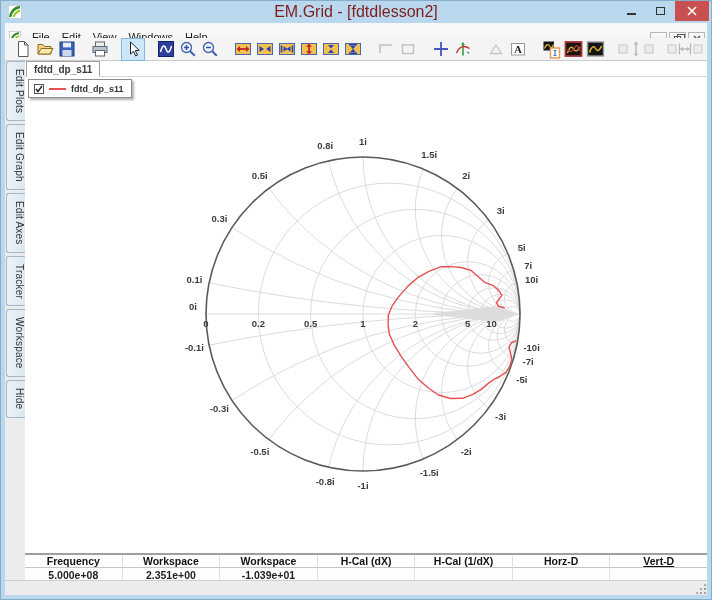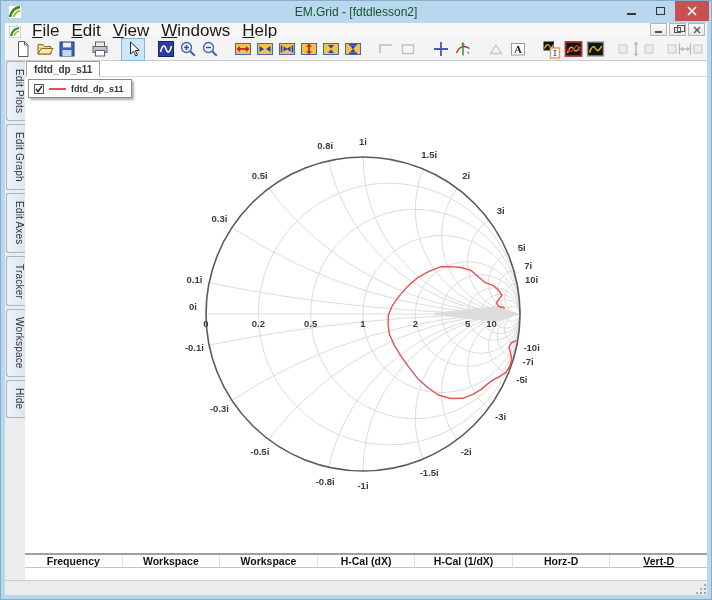--- a/index.html
+++ b/index.html
@@ -3,29 +3,29 @@
 <meta charset="utf-8">
 <style>
   html,body{margin:0;padding:0;background:#777;}
   *{box-sizing:border-box;}
   .window{position:relative;width:712px;height:600px;background:#b9d8ee;
     font-family:"Liberation Sans",sans-serif;overflow:hidden;border:1px solid #86aecb;}
   
   .titlebar{position:absolute;top:0;left:0;right:0;height:22px;}
   .titlebar .app-icon{position:absolute;left:7px;top:4px;}
   .title{position:absolute;left:0;right:0;top:0;height:22px;line-height:22px;
-    text-align:center;font-size:12px;color:#14532d;}
+    text-align:center;font-size:16px;color:#7f1d1d;}
   .win-controls{position:absolute;right:2px;top:0;height:22px;display:flex;align-items:flex-start;}
   .wbtn{width:29px;height:20px;display:flex;align-items:center;justify-content:center;}
   .glyph-minbar{width:9px;height:2px;background:#333;margin-top:6px;}
   .glyph-maxbox{width:9px;height:8px;border:1px solid #333;}
   .wbtn.close{width:34px;background:#c85050;}
   
   .menubar{position:absolute;top:22px;left:4px;right:4px;height:23px;background:#f7f7f7;
-    border-bottom:1px solid #e2e2e2;display:flex;align-items:flex-start;font-size:17px;color:#1a1a1a;}
+    border-bottom:1px solid #e2e2e2;display:flex;align-items:flex-end;font-size:11px;color:#1a1a1a;}
   .menubar .app-icon{margin:0 5px 0 4px;}
   .menu-item{padding:0 6px;line-height:15px;}
   .mdi-controls{margin-left:auto;display:flex;gap:2px;padding-right:2px;}
   .mdibtn{width:17px;height:13px;border:1px solid #b4b4b4;background:linear-gradient(#fcfcfc,#e8e8e8);
     display:flex;align-items:center;justify-content:center;}
   .glyph-minbar.sm{width:7px;height:2px;margin-top:5px;background:#555;}
   .glyph-restore{width:7px;height:6px;border:1px solid #555;position:relative;}
   .glyph-restore:before{content:"";position:absolute;left:2px;top:-3px;width:6px;height:5px;border:1px solid #555;}
   
   .toolbar{position:absolute;top:37px;left:4px;right:4px;height:23px;background:#f4f4f4;
@@ -395,20 +395,29 @@
       <div class="readout">
         <div class="ro-row ro-head" id="ro-head">
             <div class="ro-cell">Frequency</div>
             <div class="ro-cell">Workspace</div>
             <div class="ro-cell">Workspace</div>
             <div class="ro-cell">H-Cal (dX)</div>
             <div class="ro-cell">H-Cal (1/dX)</div>
             <div class="ro-cell">Horz-D</div>
             <div class="ro-cell">Vert-D</div>
           </div>
+        <div class="ro-row ro-vals" id="ro-vals">
+            <div class="ro-cell">5.000e+08</div>
+            <div class="ro-cell">2.351e+00</div>
+            <div class="ro-cell">-1.039e+01</div>
+            <div class="ro-cell"></div>
+            <div class="ro-cell"></div>
+            <div class="ro-cell"></div>
+            <div class="ro-cell"></div>
+          </div>
       </div>
     </div>
   </div>
 
   <div class="statusstrip">
     <div class="grip"></div>
   </div>
 
 </div>
 

